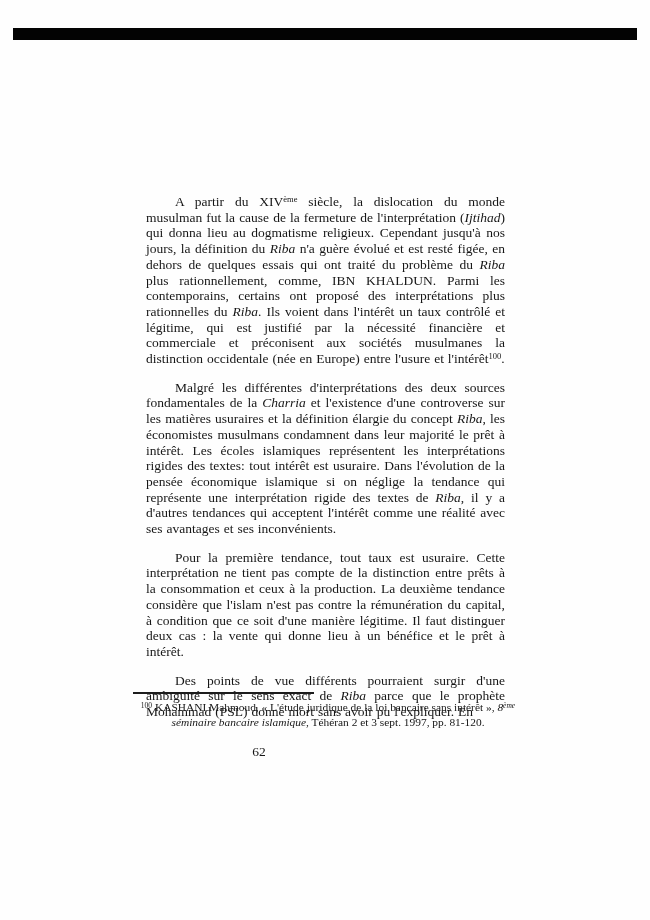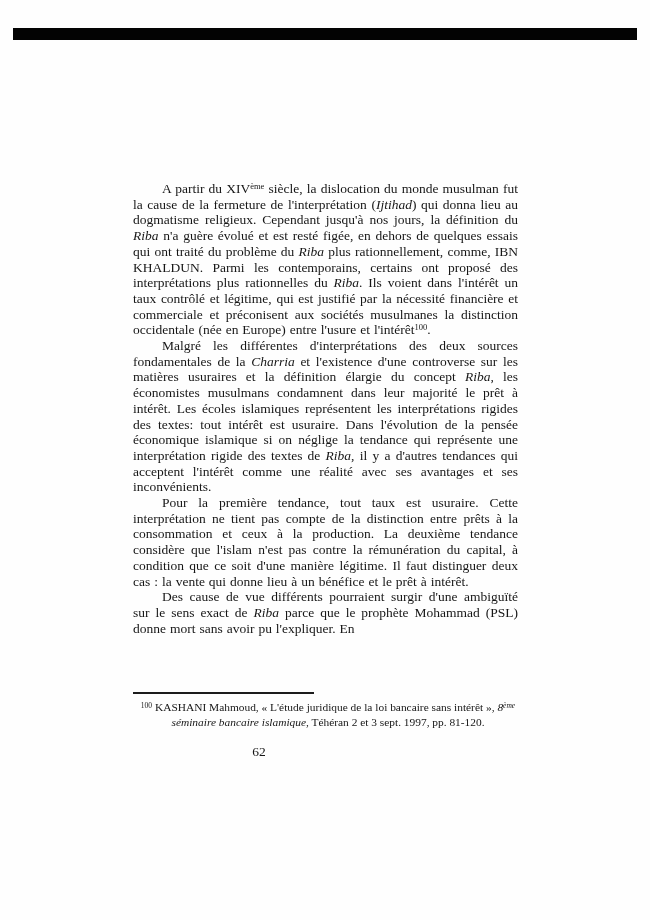--- a/index.html
+++ b/index.html
@@ -24,21 +24,21 @@
   .body-text {
     position: absolute;
     left: 133px; top: 181px;
     width: 385px;
     font-size: 13.5px;
     line-height: 15.7px;
     text-align: justify;
     word-spacing: 0.6px;
   }
   .body-text p.par {
-    margin: 0;
+    margin: 13px;
     text-indent: 29px;
   }
   em { font-style: italic; }
   sup {
     font-size: 8.5px;
     line-height: 0;
     position: relative;
     top: -4px;
     vertical-align: baseline;
   }
@@ -71,21 +71,21 @@
 </head>
 <body>
 
 <div class="page">
   <div class="scan-bar" style="background: rgb(3, 3, 3);"></div>
 
   <main class="body-text" id="body-text">
       <p class="par"><span>A partir du XIV</span><sup>ème</sup><span> siècle, la dislocation du monde musulman fut la cause de la fermeture de l'interprétation (</span><em>Ijtihad</em><span>) qui donna lieu au dogmatisme religieux. Cependant jusqu'à nos jours, la définition du </span><em>Riba</em><span> n'a guère évolué et est resté figée, en dehors de quelques essais qui ont traité du problème du </span><em>Riba</em><span> plus rationnellement, comme, IBN KHALDUN. Parmi les contemporains, certains ont proposé des interprétations plus rationnelles du </span><em>Riba</em><span>. Ils voient dans l'intérêt un taux contrôlé et légitime, qui est justifié par la nécessité financière et commerciale et préconisent aux sociétés musulmanes la distinction occidentale (née en Europe) entre l'usure et l'intérêt</span><sup>100</sup><span>.</span></p>
       <p class="par"><span>Malgré les différentes d'interprétations des deux sources fondamentales de la </span><em>Charria</em><span> et l'existence d'une controverse sur les matières usuraires et la définition élargie du concept </span><em>Riba</em><span>, les économistes musulmans condamnent dans leur majorité le prêt à intérêt. Les écoles islamiques représentent les interprétations rigides des textes: tout intérêt est usuraire. Dans l'évolution de la pensée économique islamique si on néglige la tendance qui représente une interprétation rigide des textes de </span><em>Riba</em><span>, il y a d'autres tendances qui acceptent l'intérêt comme une réalité avec ses avantages et ses inconvénients.</span></p>
       <p class="par"><span>Pour la première tendance, tout taux est usuraire. Cette interprétation ne tient pas compte de la distinction entre prêts à la consommation et ceux à la production. La deuxième tendance considère que l'islam n'est pas contre la rémunération du capital, à condition que ce soit d'une manière légitime. Il faut distinguer deux cas : la vente qui donne lieu à un bénéfice et le prêt à intérêt.</span></p>
-      <p class="par"><span>Des cause de vue différents pourraient surgir d'une ambiguïté sur le sens exact de </span><em>Riba</em><span> parce que le prophète Mohammad (PSL) donne mort sans avoir pu l'expliquer. En</span></p>
+      <p class="par"><span>Des points de vue différents pourraient surgir d'une ambiguïté sur le sens exact de </span><em>Riba</em><span> parce que le prophète Mohammad (PSL) donne mort sans avoir pu l'expliquer. En</span></p>
     </main>
 
   <div class="footnote-area">
     <div class="footnote-rule"></div>
     <p class="footnote" id="footnote"><sup>100</sup><span> KASHANI Mahmoud, « L'étude juridique de la loi bancaire sans intérêt », </span><em>8</em><sup><em>ème</em></sup><em> séminaire bancaire islamique</em><span>, Téhéran 2 et 3 sept. 1997, pp. 81-120.</span></p>
   </div>
 
   <div class="page-number">62</div>
 </div>
 

